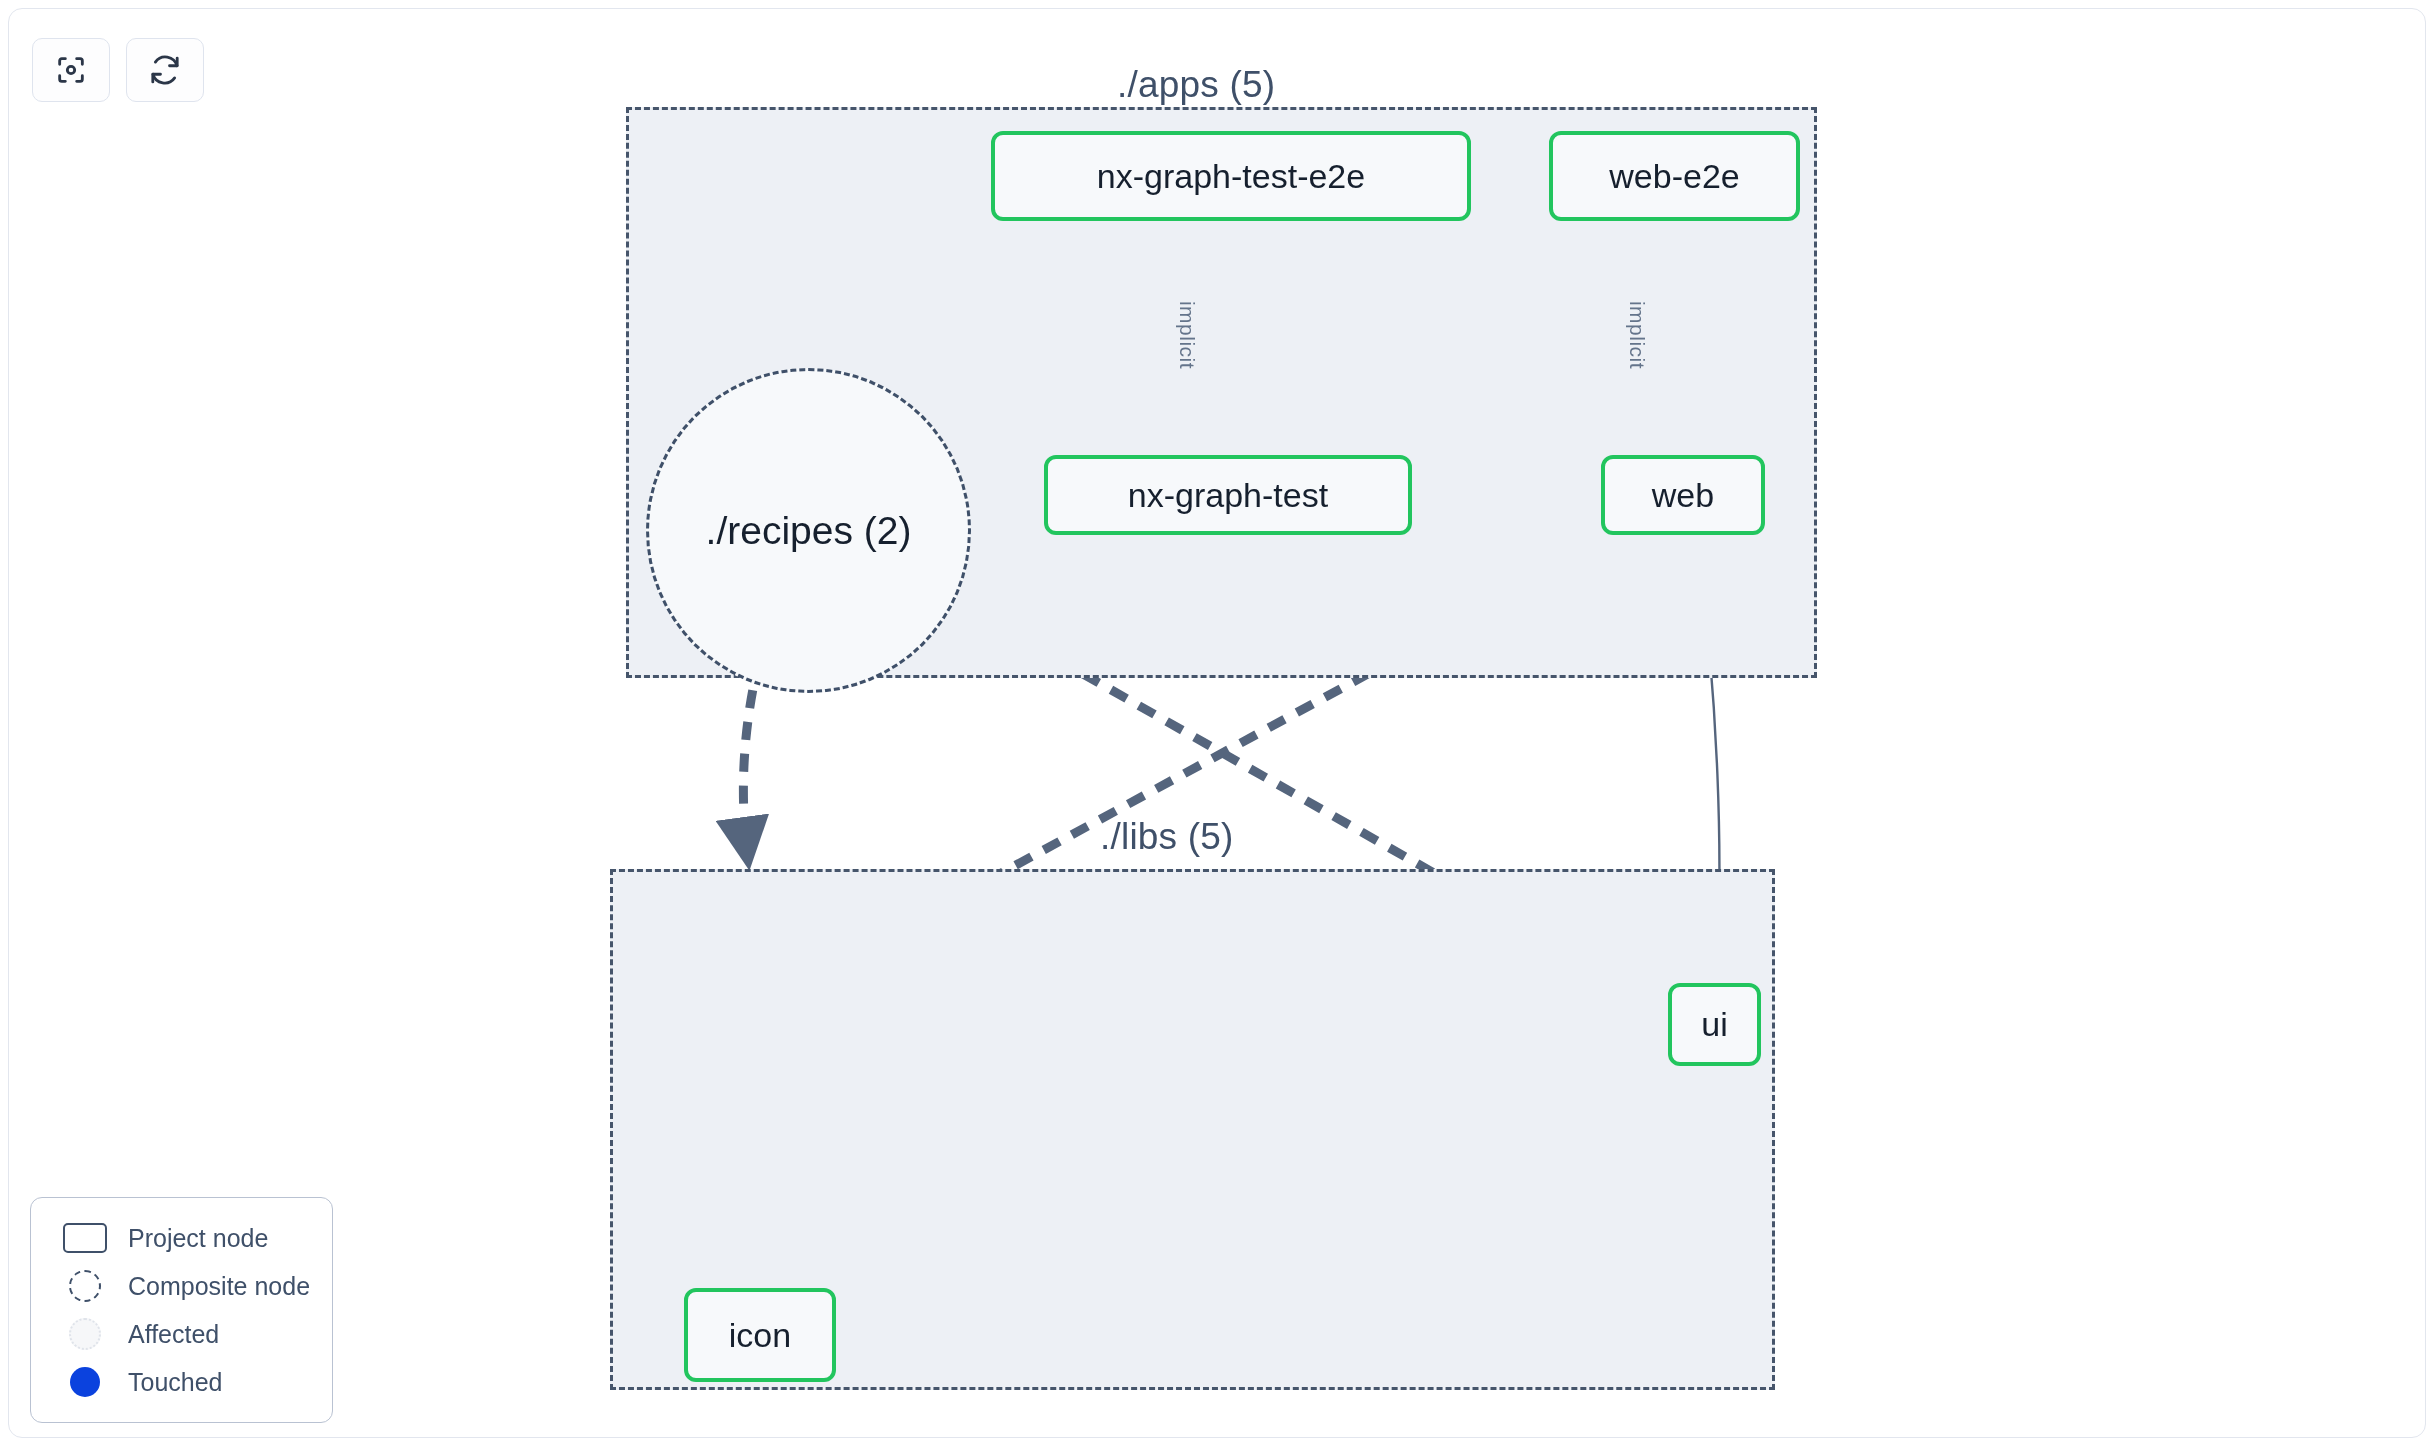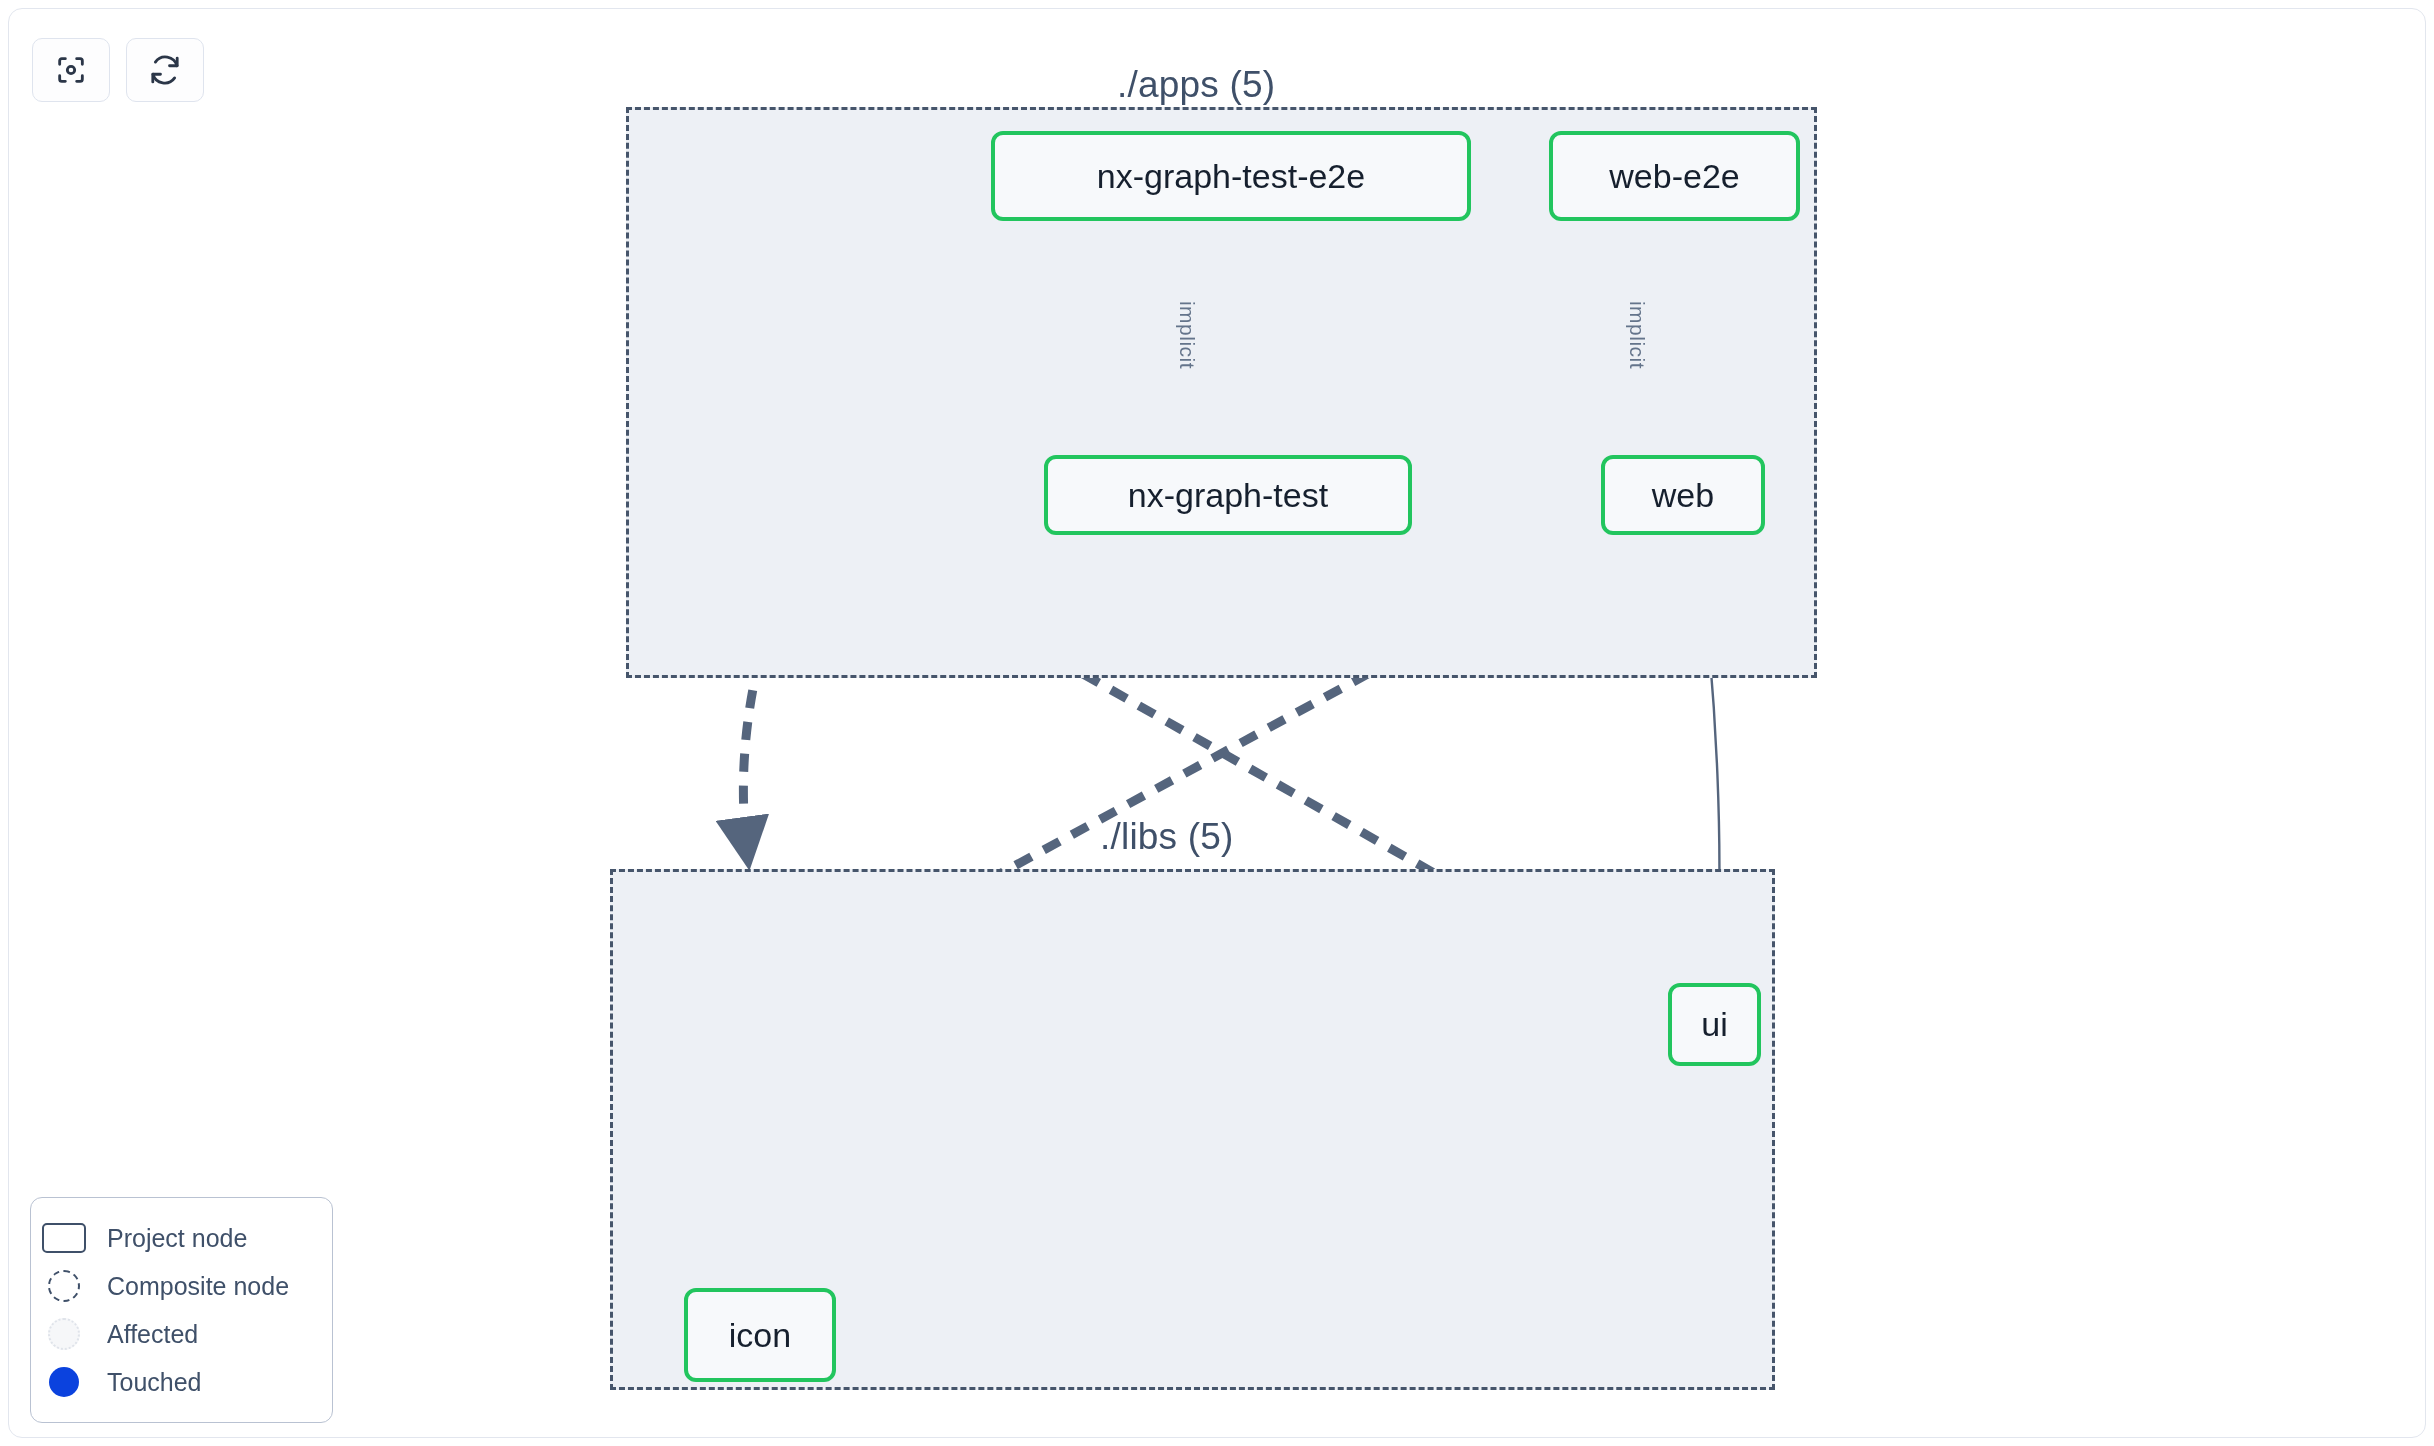--- a/index.html
+++ b/index.html
@@ -120,21 +120,21 @@
 
   
   .legend {
     position: absolute;
     left: 30px;
     top: 1197px;
     width: 303px;
     border: 1.5px solid #b9c2d2;
     border-radius: 12px;
     background: #ffffff;
-    padding: 16px 10px;
+    padding: 16px 31px;
     box-sizing: border-box;
   }
   .legend-row {
     display: flex;
     align-items: center;
     height: 48px;
     gap: 20px;
   }
   .legend-swatch {
     width: 46px;
@@ -235,20 +235,21 @@
     <div class="group-box" style="left:626px; top:107px; width:1191px; height:571px;"></div>
     <div class="group-label" style="left:1117px; top:64px;">./apps (5)</div>
 
     <div class="group-box" style="left:610px; top:869px; width:1165px; height:521px;"></div>
     <div class="group-label" style="left:1100px; top:816px;">./libs (5)</div>
 
     <div class="node-rect" style="left:991px; top:131px; width:480px; height:90px;">nx-graph-test-e2e</div>
 
     <div class="node-rect" style="left:1549px; top:131px; width:251px; height:90px;">web-e2e</div>
 
+    <div class="node-circle" style="left:646px; top:368px; width:325px; height:325px;">./recipes (2)</div>
 
     <div class="node-rect" style="left:1044px; top:455px; width:368px; height:80px;">nx-graph-test</div>
 
     <div class="node-rect" style="left:1601px; top:455px; width:164px; height:80px;">web</div>
 
 
     <div class="node-rect" style="left:1668px; top:983px; width:93px; height:83px;">ui</div>
 
     <div class="node-rect" style="left:684px; top:1288px; width:152px; height:94px;">icon</div>
 

